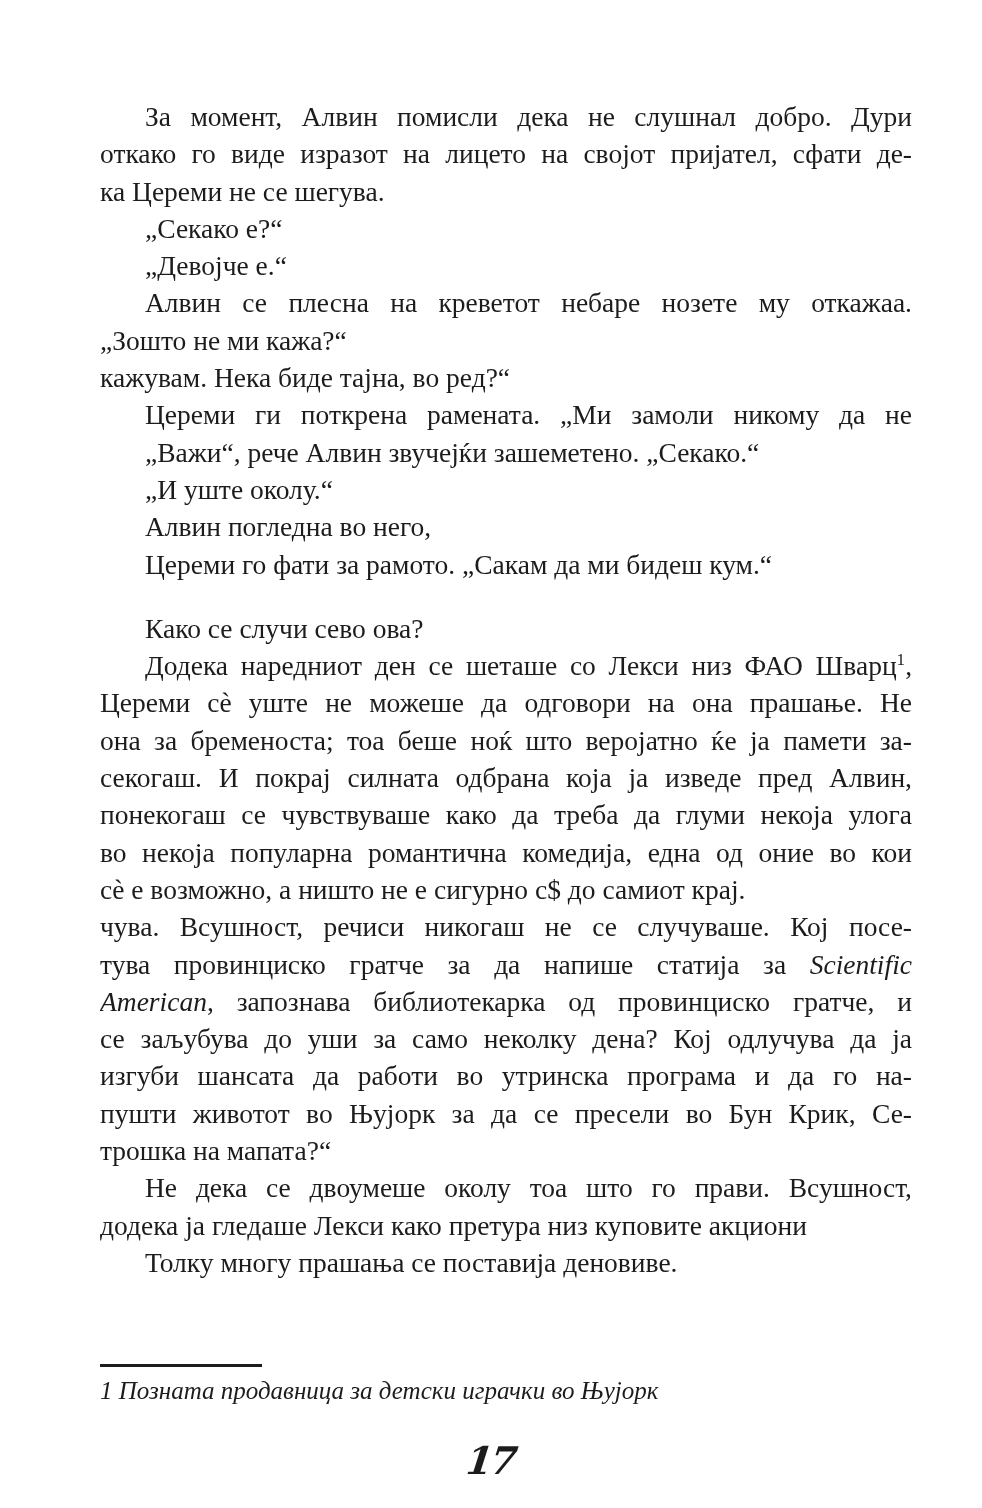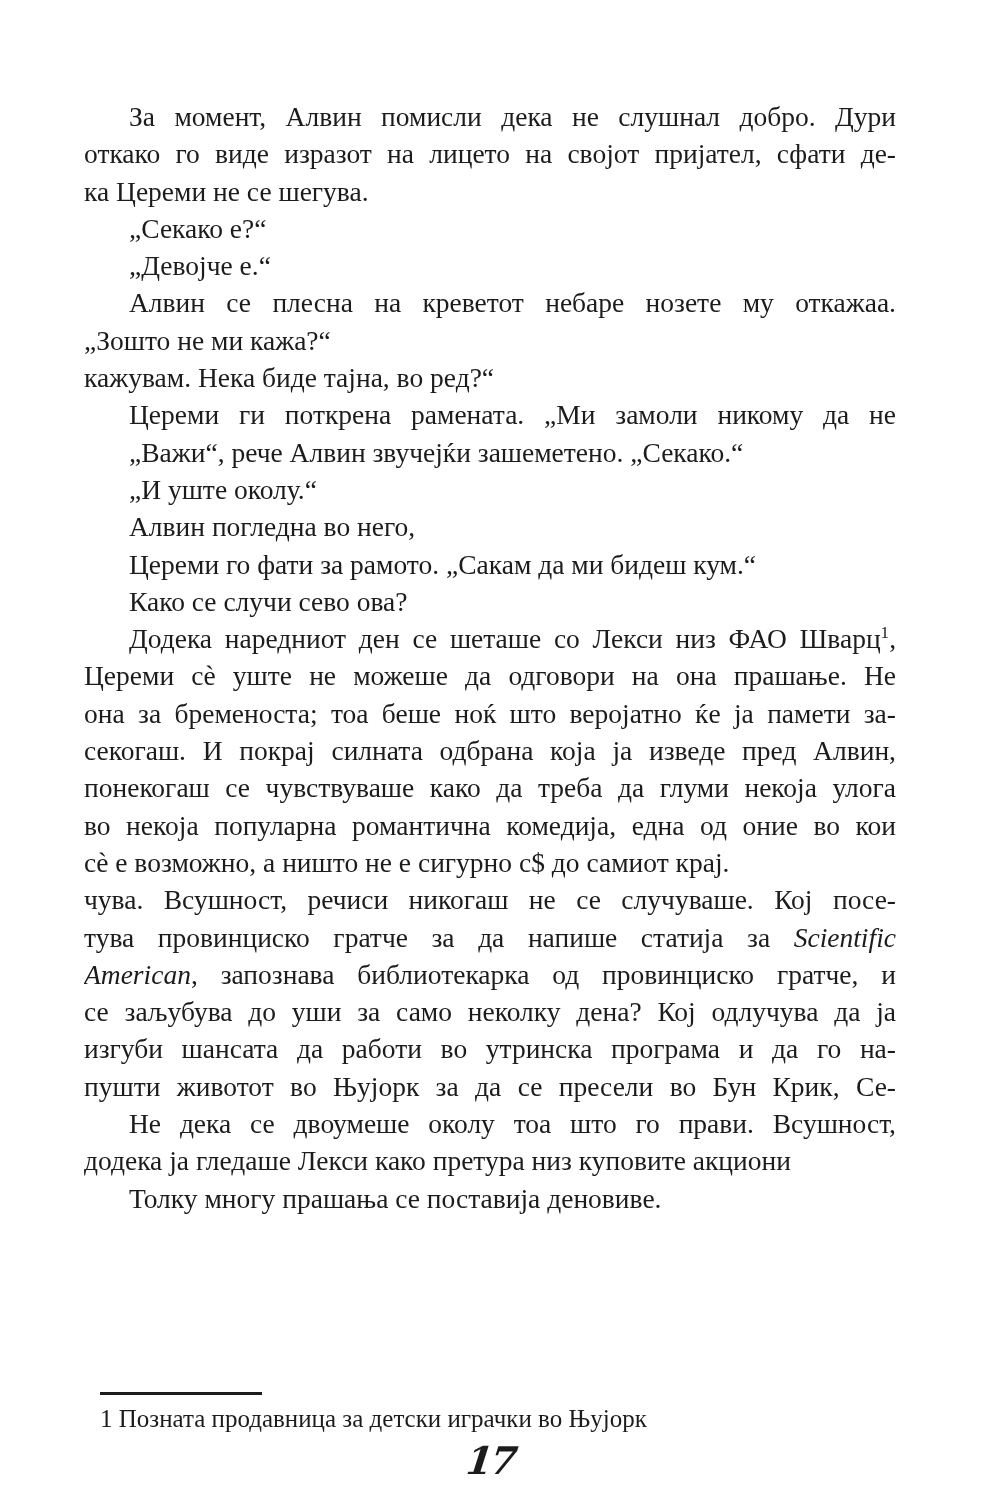--- a/index.html
+++ b/index.html
@@ -7,45 +7,46 @@
     width: 982px; height: 1508px;
     background: #ffffff;
     position: relative;
     font-family: "Liberation Serif", "DejaVu Serif", serif;
     color: #1c1c1c;
     overflow: hidden;
   }
   .page { position: absolute; inset: 0; }
   .text-block {
     position: absolute;
-    left: 84px; top: 98px;
+    left: 100px; top: 98px;
     width: 812px;
     font-size: 27.5px;
     line-height: 37.3px;
   }
   .para { margin: 0; }
-  .para.space-before { }
+  .para.space-before { margin-top: 27px; }
   .line {
     text-align: justify;
     text-align-last: justify;
     overflow: hidden;
     max-height: 37.3px;
   }
   .line.last { text-align-last: left; }
   .line.indent { text-indent: 45px; }
   .run-i { font-style: italic; }
   .run-sup {
     font-size: 0.62em;
     vertical-align: super;
     line-height: 0;
   }
   .footnote-area {
     position: absolute;
-    left: 100px; top: 1392px;
+    left: 100px; top: 1364px;
     width: 812px;
+    font-style: italic;
   }
   .footnote-rule {
     width: 162px;
     border-top: 3px solid #1c1c1c;
     margin-bottom: 8px;
   }
   .footnote-line {
     font-size: 25px;
     line-height: 31px;
   }
@@ -110,20 +111,21 @@
         <div class="line"><span>во некоја популарна романтична комедија, една од оние во кои</span></div>
         <div class="line last"><span>сѐ е возможно, а ништо не е сигурно с$ до самиот крај.</span></div>
       </div>
       <div class="para">
         <div class="line"><span>чува. Всушност, речиси никогаш не се случуваше. Кој посе-</span></div>
         <div class="line"><span>тува провинциско гратче за да напише статија за </span><span class="run-i">Scientific</span></div>
         <div class="line"><span class="run-i">American</span><span>, запознава библиотекарка од провинциско гратче, и</span></div>
         <div class="line"><span>се заљубува до уши за само неколку дена? Кој одлучува да ја</span></div>
         <div class="line"><span>изгуби шансата да работи во утринска програма и да го на-</span></div>
         <div class="line"><span>пушти животот во Њујорк за да се пресели во Бун Крик, Се-</span></div>
+        <div class="line last"><span>трошка на мапата?“</span></div>
       </div>
       <div class="para">
         <div class="line indent"><span>Не дека се двоумеше околу тоа што го прави. Всушност,</span></div>
         <div class="line last"><span>додека ја гледаше Лекси како претура низ куповите акциони</span></div>
       </div>
       <div class="para">
         <div class="line last indent"><span>Толку многу прашања се поставија деновиве.</span></div>
       </div>
     </div>
 

